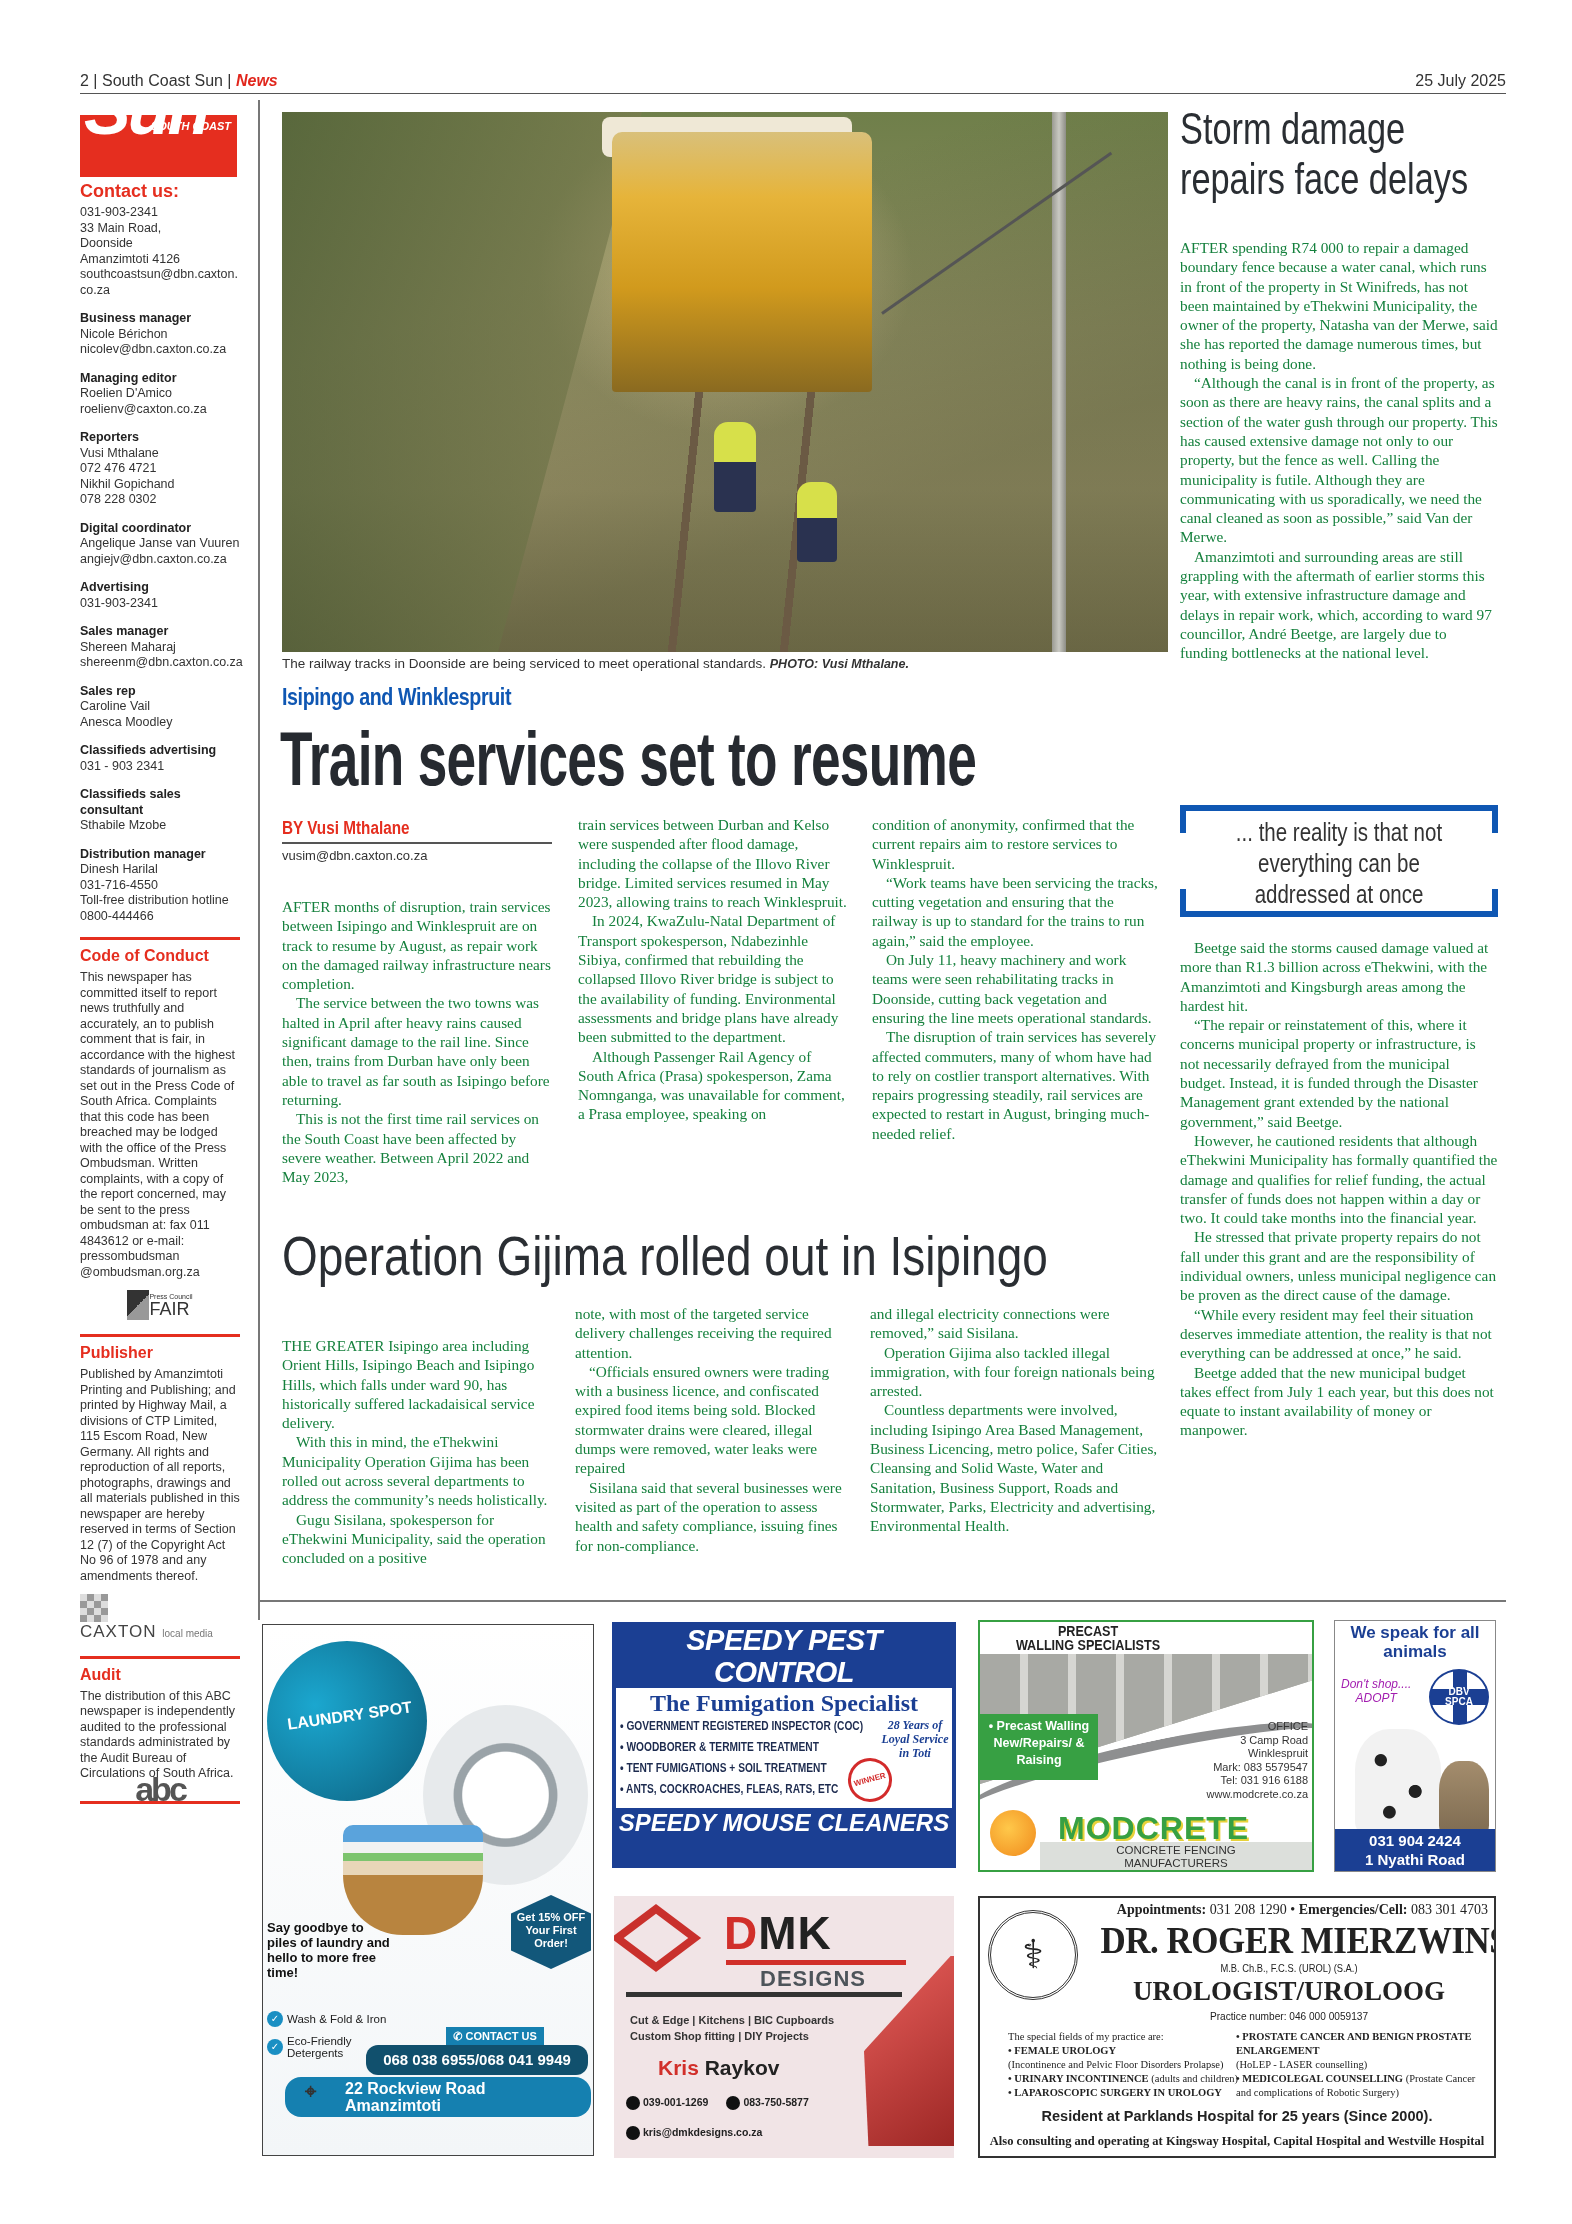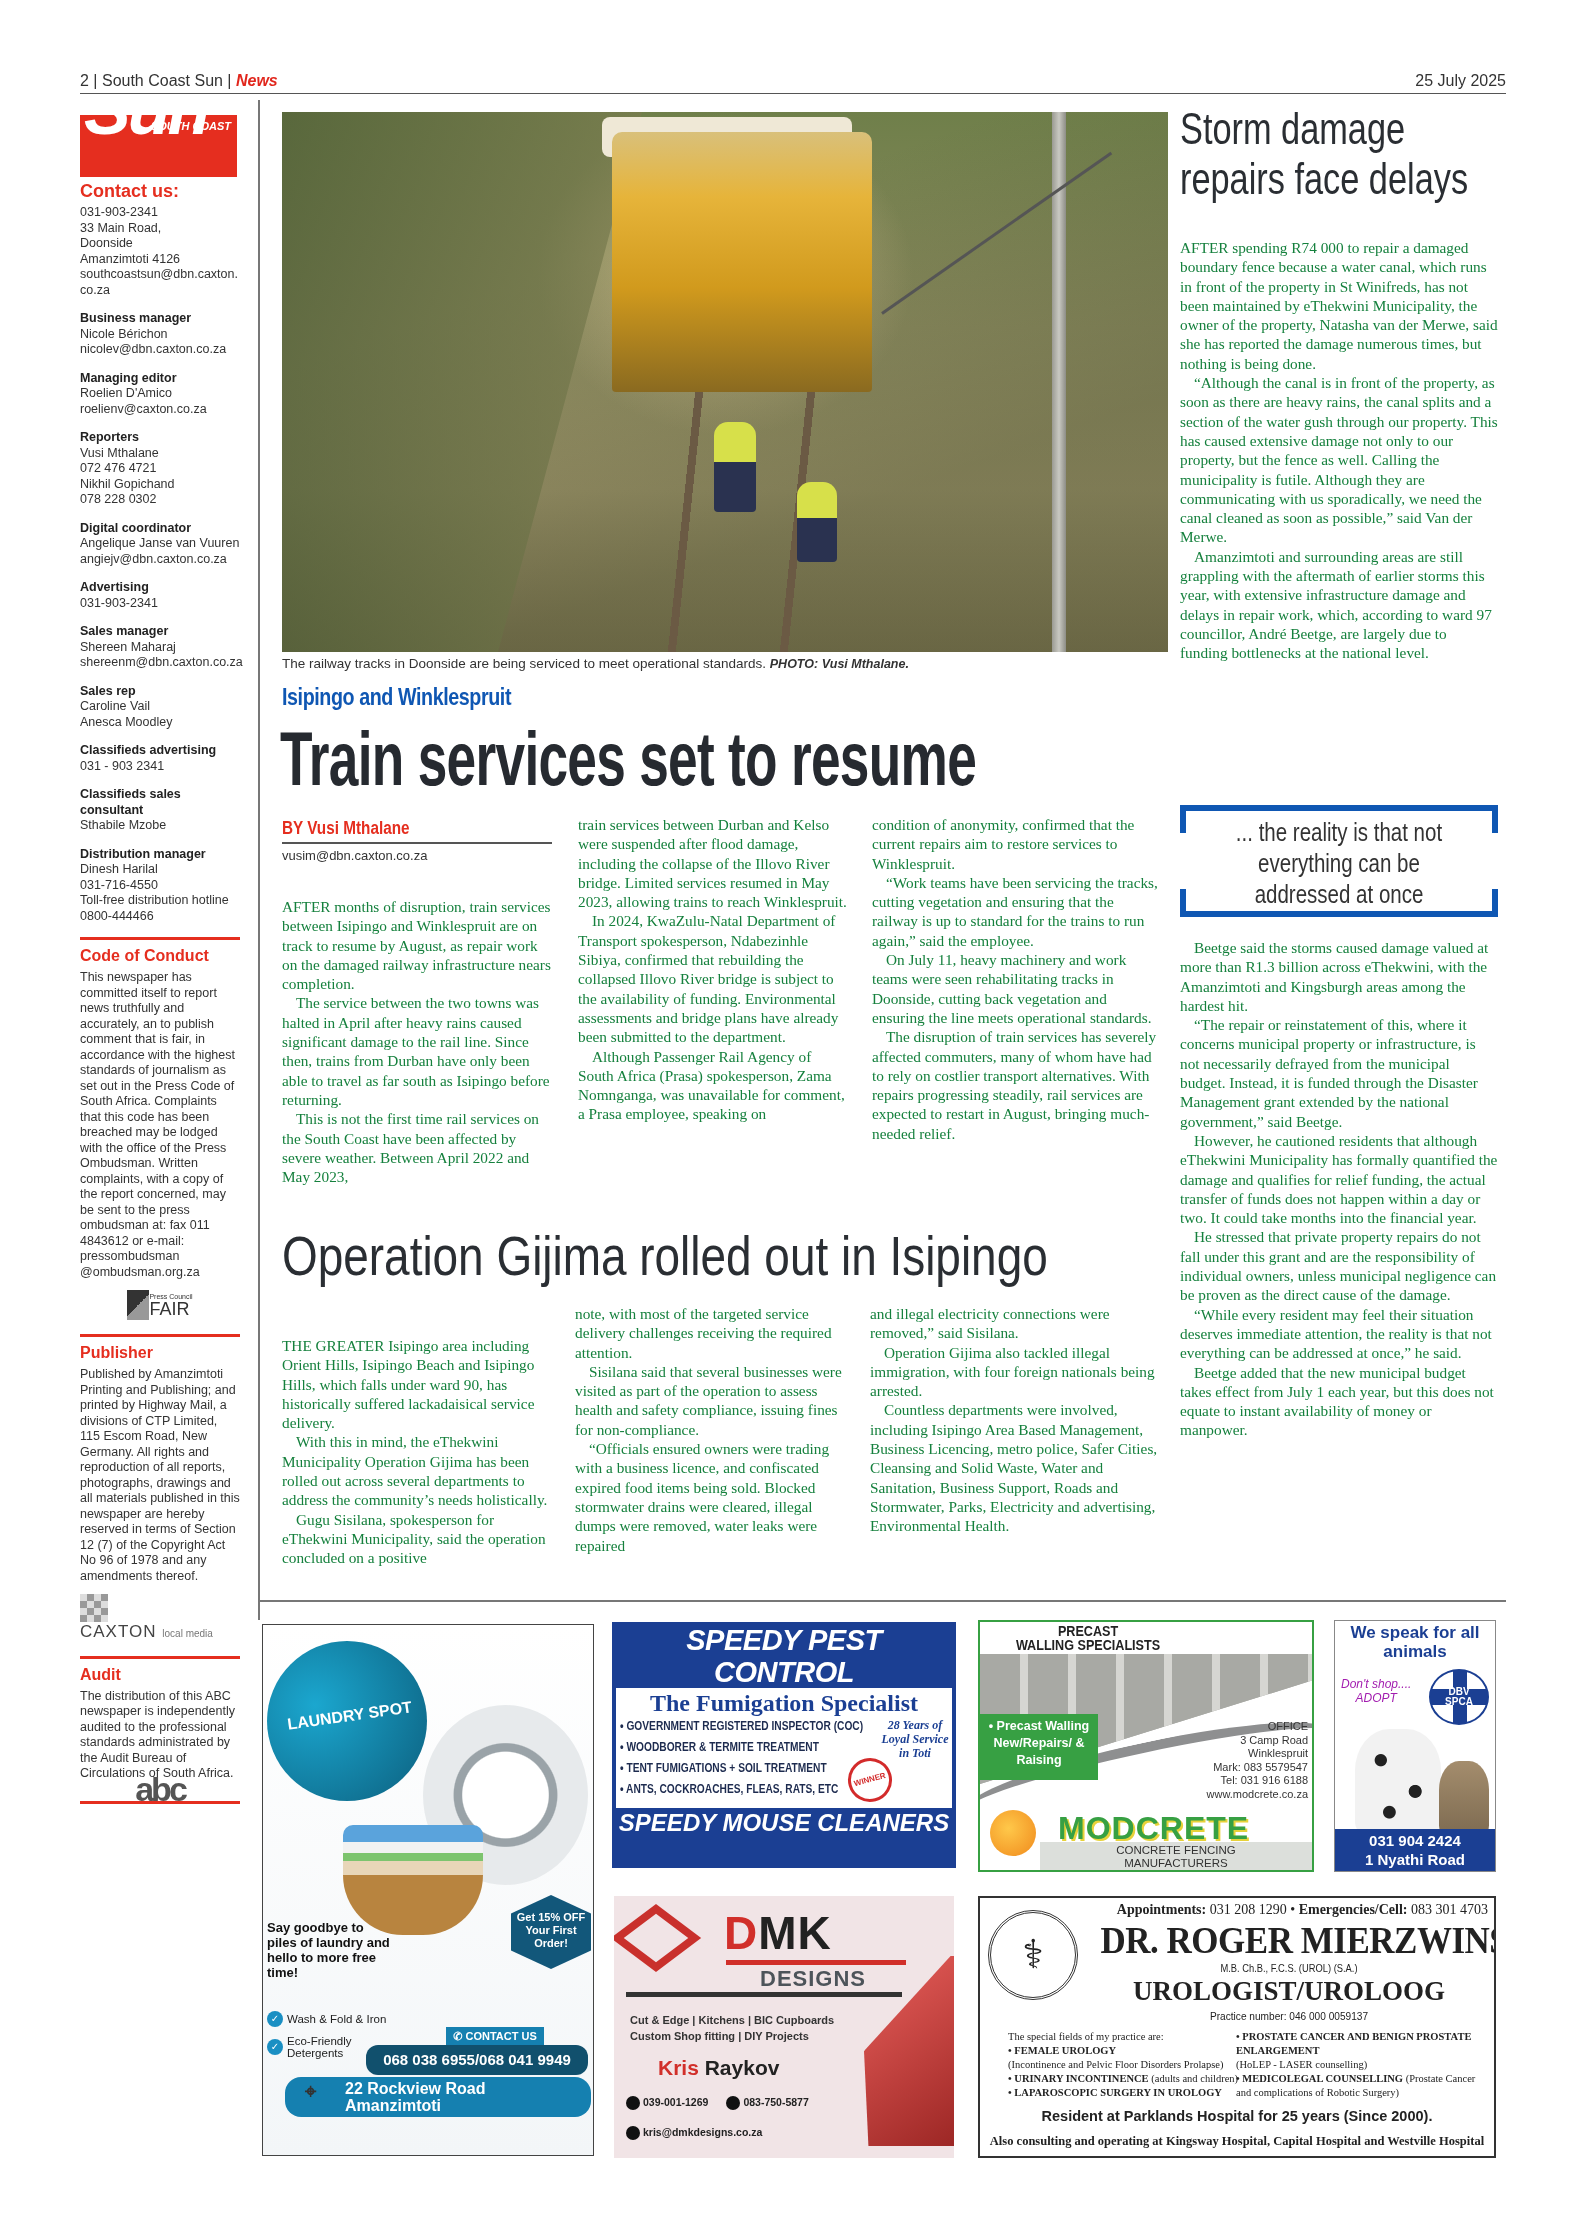--- a/index.html
+++ b/index.html
@@ -330,22 +330,22 @@
 </div>
 
 <div class="abs gijima-title">Operation Gijima rolled out in Isipingo</div>
 <div class="abs col gij-col1">
   <p>THE GREATER Isipingo area including Orient Hills, Isipingo Beach and Isipingo Hills, which falls under ward 90, has historically suffered lackadaisical service delivery.</p>
   <p>With this in mind, the eThekwini Municipality Operation Gijima has been rolled out across several departments to address the community’s needs holistically.</p>
   <p>Gugu Sisilana, spokesperson for eThekwini Municipality, said the operation concluded on a positive</p>
 </div>
 <div class="abs col gij-col2">
   <p>note, with most of the targeted service delivery challenges receiving the required attention.</p>
+  <p>“Officials ensured owners were trading with a business licence, and confiscated expired food items being sold. Blocked stormwater drains were cleared, illegal dumps were removed, water leaks were repaired</p>
   <p>Sisilana said that several businesses were visited as part of the operation to assess health and safety compliance, issuing fines for non-compliance.</p>
-  <p>“Officials ensured owners were trading with a business licence, and confiscated expired food items being sold. Blocked stormwater drains were cleared, illegal dumps were removed, water leaks were repaired</p>
 </div>
 <div class="abs col gij-col3">
   <p>and illegal electricity connections were removed,” said Sisilana.</p>
   <p>Operation Gijima also tackled illegal immigration, with four foreign nationals being arrested.</p>
   <p>Countless departments were involved, including Isipingo Area Based Management, Business Licencing, metro police, Safer Cities, Cleansing and Solid Waste, Water and Sanitation, Business Support, Roads and Stormwater, Parks, Electricity and advertising, Environmental Health.</p>
 </div>
 
 <div class="abs ads-rule"></div>
 
 <div class="ad ad-laundry">

